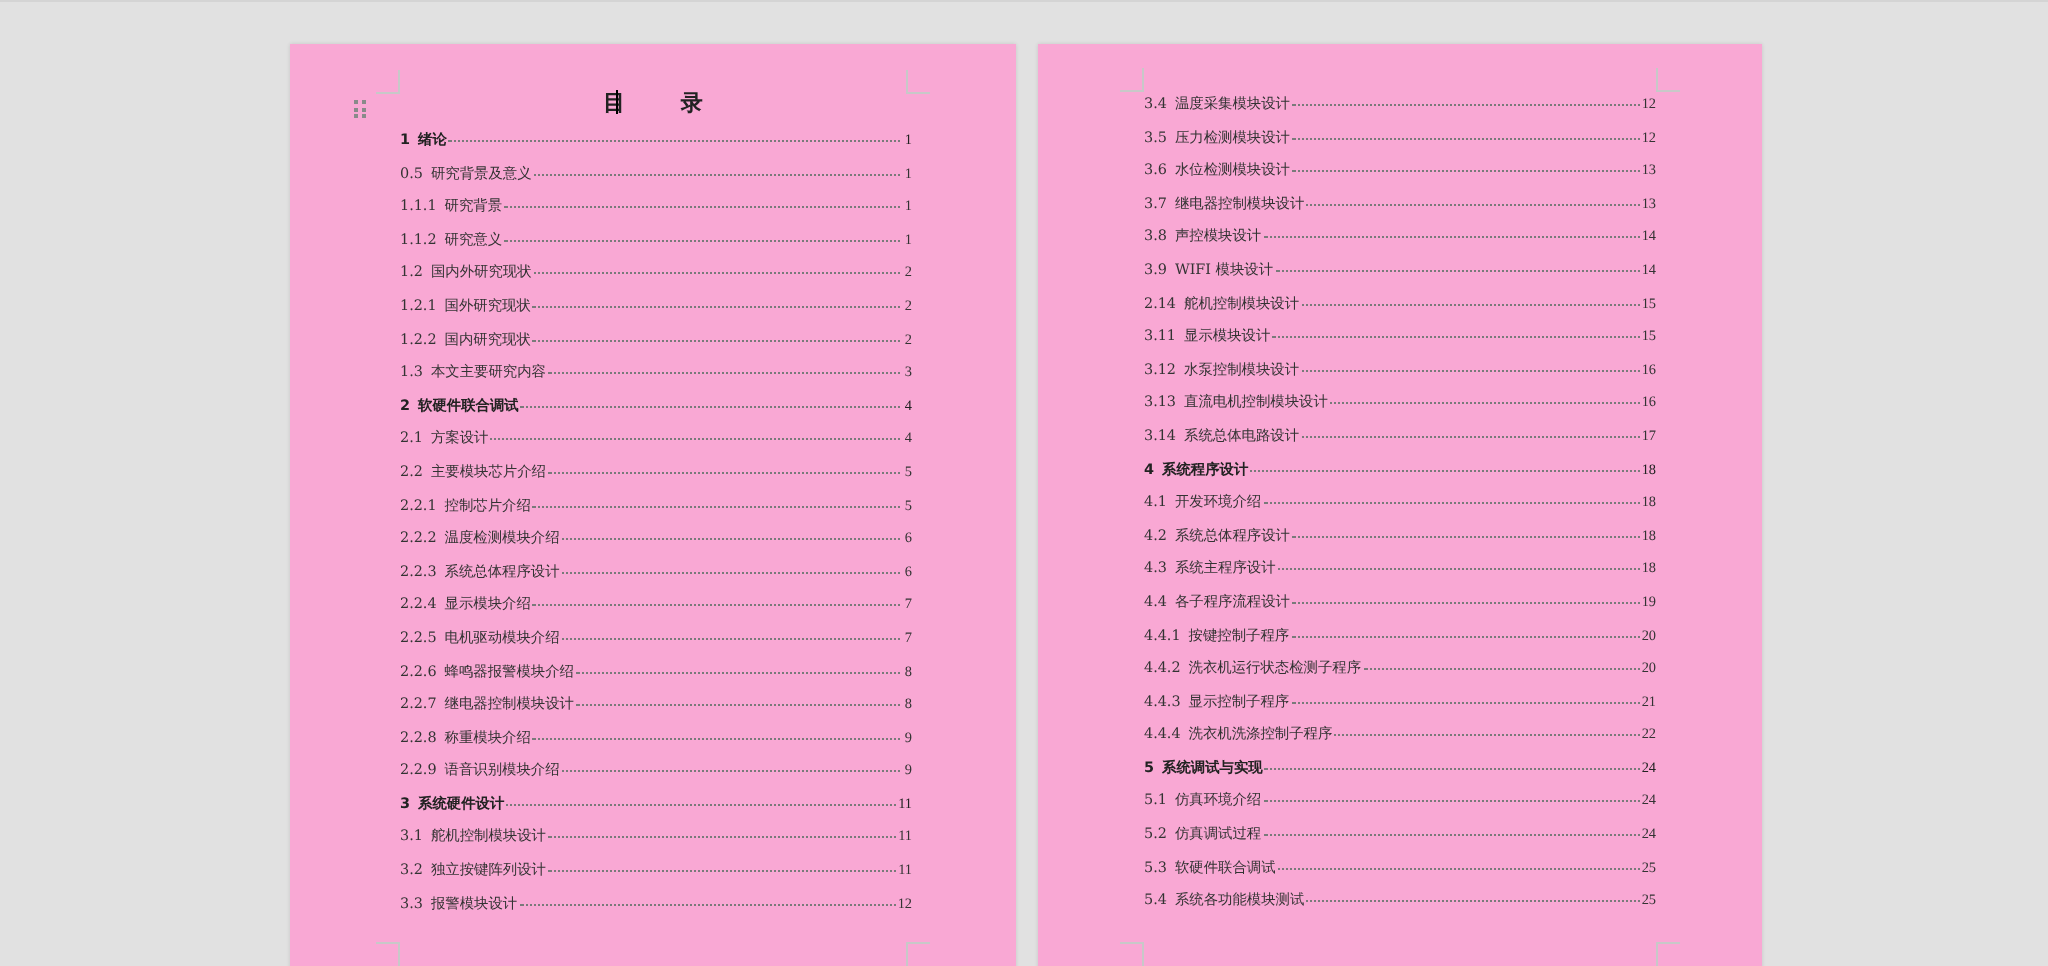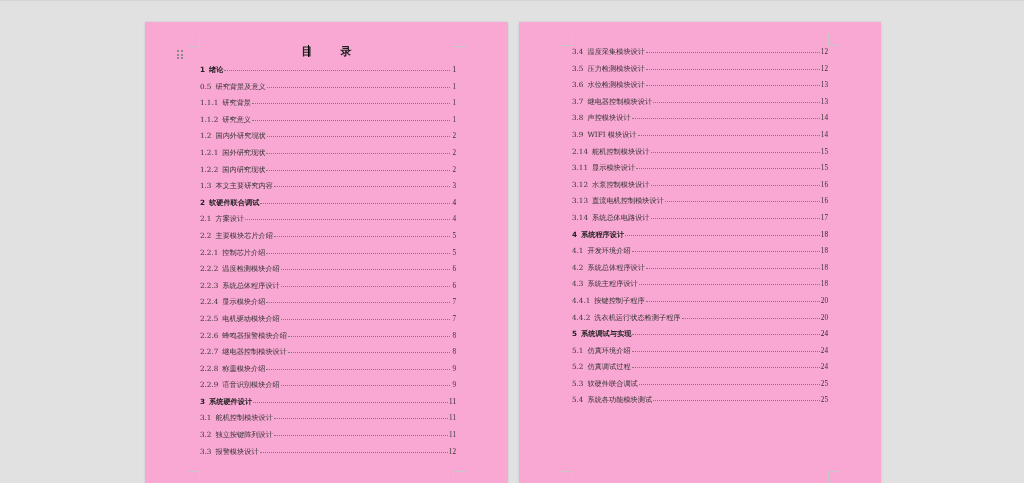--- a/index.html
+++ b/index.html
@@ -315,32 +315,50 @@
         <span class="title">系统总体程序设计</span>
         <span class="dots"></span>
         <span class="pg">18</span>
       </li>
       <li class="toc-row level2">
         <span class="num">4.3</span>
         <span class="title">系统主程序设计</span>
         <span class="dots"></span>
         <span class="pg">18</span>
       </li>
+      <li class="toc-row level2">
+        <span class="num">4.4</span>
+        <span class="title">各子程序流程设计</span>
+        <span class="dots"></span>
+        <span class="pg">19</span>
+      </li>
       <li class="toc-row level3">
         <span class="num">4.4.1</span>
         <span class="title">按键控制子程序</span>
         <span class="dots"></span>
         <span class="pg">20</span>
       </li>
       <li class="toc-row level3">
         <span class="num">4.4.2</span>
         <span class="title">洗衣机运行状态检测子程序</span>
         <span class="dots"></span>
         <span class="pg">20</span>
       </li>
+      <li class="toc-row level3">
+        <span class="num">4.4.3</span>
+        <span class="title">显示控制子程序</span>
+        <span class="dots"></span>
+        <span class="pg">21</span>
+      </li>
+      <li class="toc-row level3">
+        <span class="num">4.4.4</span>
+        <span class="title">洗衣机洗涤控制子程序</span>
+        <span class="dots"></span>
+        <span class="pg">22</span>
+      </li>
       <li class="toc-row level1">
         <span class="num">5</span>
         <span class="title">系统调试与实现</span>
         <span class="dots"></span>
         <span class="pg">24</span>
       </li>
       <li class="toc-row level2">
         <span class="num">5.1</span>
         <span class="title">仿真环境介绍</span>
         <span class="dots"></span>

